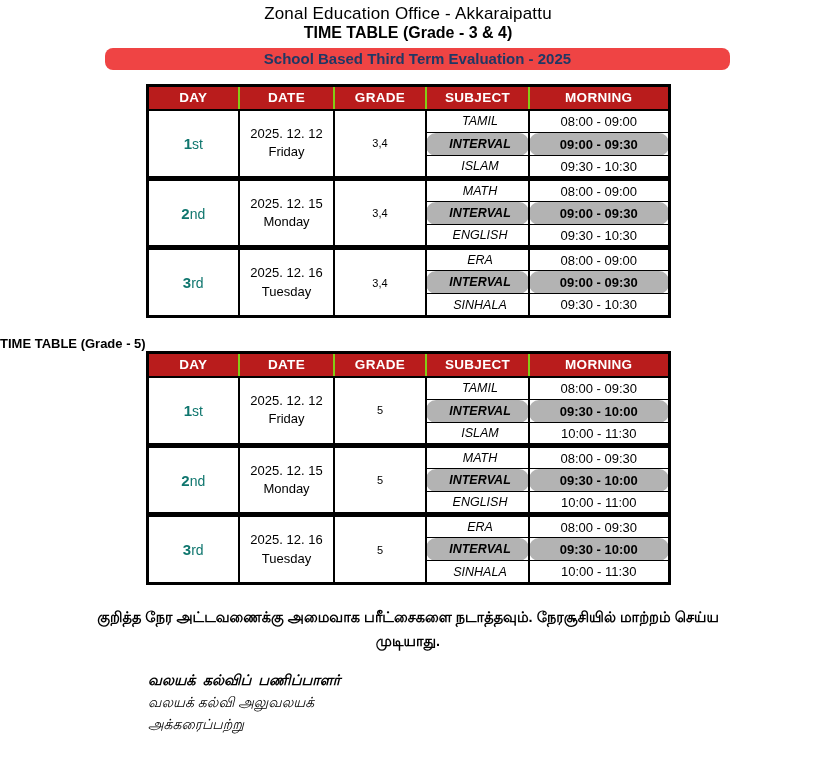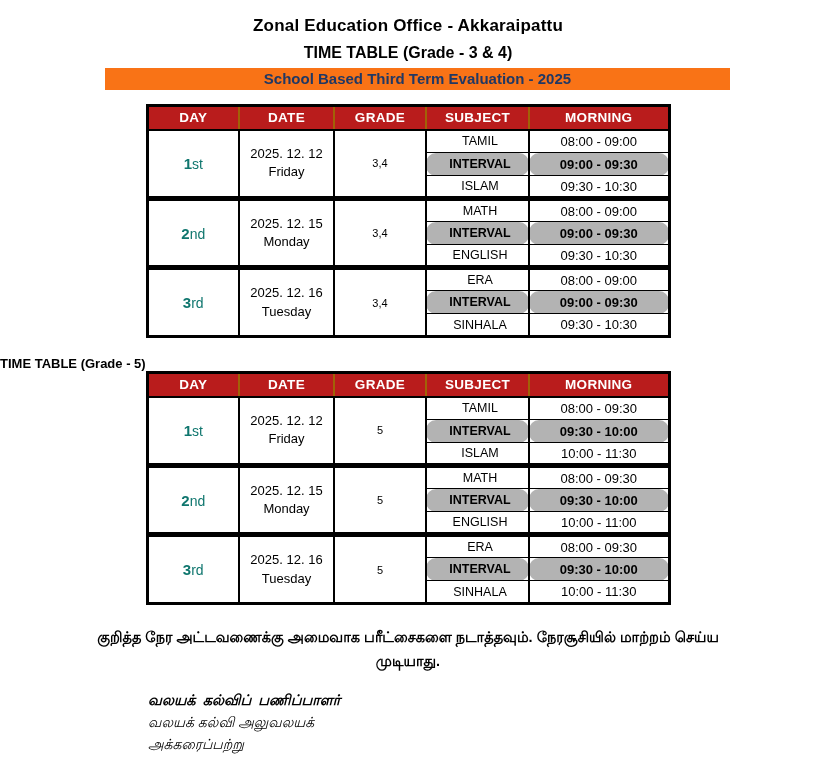--- a/index.html
+++ b/index.html
@@ -5,57 +5,57 @@
   * { margin: 0; padding: 0; box-sizing: border-box; }
   html, body { background: #ffffff; }
   body {
     width: 816px; height: 760px;
     font-family: "Liberation Sans", "DejaVu Sans", sans-serif;
     color: #000;
     overflow: hidden;
   }
   .doc { width: 816px; height: 760px; position: relative; }
 
-  .title-org   { margin-top: 16px; text-align: center; font-size: 17px; font-weight: bold; letter-spacing: .2px; }
-  .title-main  { margin-top: 8px;  text-align: center; font-size: 16px; font-weight: bold; }
+  .title-org   { margin-top: 4px; text-align: center; font-size: 17px; font-weight: normal; letter-spacing: .2px; }
+  .title-main  { margin-top: 0;  text-align: center; font-size: 16px; font-weight: bold; }
   .banner {
     margin: 6px 0 0 105px; width: 625px; height: 22px;
-    background: #f97316; text-align: center;
-    font-size: 15px; font-weight: bold; color: #203864; line-height: 22px;
+    background: #ef4444; text-align: center;
+    font-size: 15px; font-weight: bold; color: #203864; line-height: 22px; border-radius: 8px;
   }
 
   table.tt {
     border-collapse: collapse; table-layout: fixed;
     width: 522px; margin: 0 auto; font-size: 13px;
     border: 3px solid #000;
   }
   table.tt.first { margin-top: 14px; }
   col.c-day { width: 92px; } col.c-date { width: 95px; } col.c-grade { width: 92px; }
   col.c-subj { width: 103px; } col.c-morn { width: 140px; }
 
   table.tt th {
     background: #b91c1c; color: #fff; font-weight: bold;
     height: 24px; font-size: 13.5px; text-align: center;
     border-bottom: 2px solid #000; letter-spacing: .3px;
   }
-  table.tt th + th { border-left: 2px solid #a16207; }
+  table.tt th + th { border-left: 2px solid #84cc16; }
 
   table.tt td {
     border: 1px solid #000;
     border-left-width: 2px; border-right-width: 2px;
     height: 23px; text-align: center; vertical-align: middle;
     background: #fff;
   }
   tr.group-start td { border-top: 5px solid #000; }
 
   td.day-cell { font-size: 14px; color: #0f766e; }
   td.day-cell .ord { font-weight: bold; font-size: 15px; }
   td.date-cell { line-height: 1.4; font-size: 13px; }
   td.grade-cell { font-size: 11px; }
-  td.subject-cell { text-align: left; padding-left: 5px; font-size: 12.5px; }
+  td.subject-cell { text-align: left; padding-left: 5px; font-size: 12.5px; font-style: italic; }
   td.time-cell { font-size: 13px; }
   tr.interval-row td { background: #b3b3b3; font-weight: bold; border-radius: 10px; }
 
   .tt2-title { margin-top: 18px; text-align: left; font-size: 13px; font-weight: bold; }
   .tt2-gap { margin-top: 5px; }
 
   .note {
     width: 660px; margin: 21px auto 8px; text-align: center;
     font-size: 14.5px; line-height: 1.65; font-weight: 600;
   }

